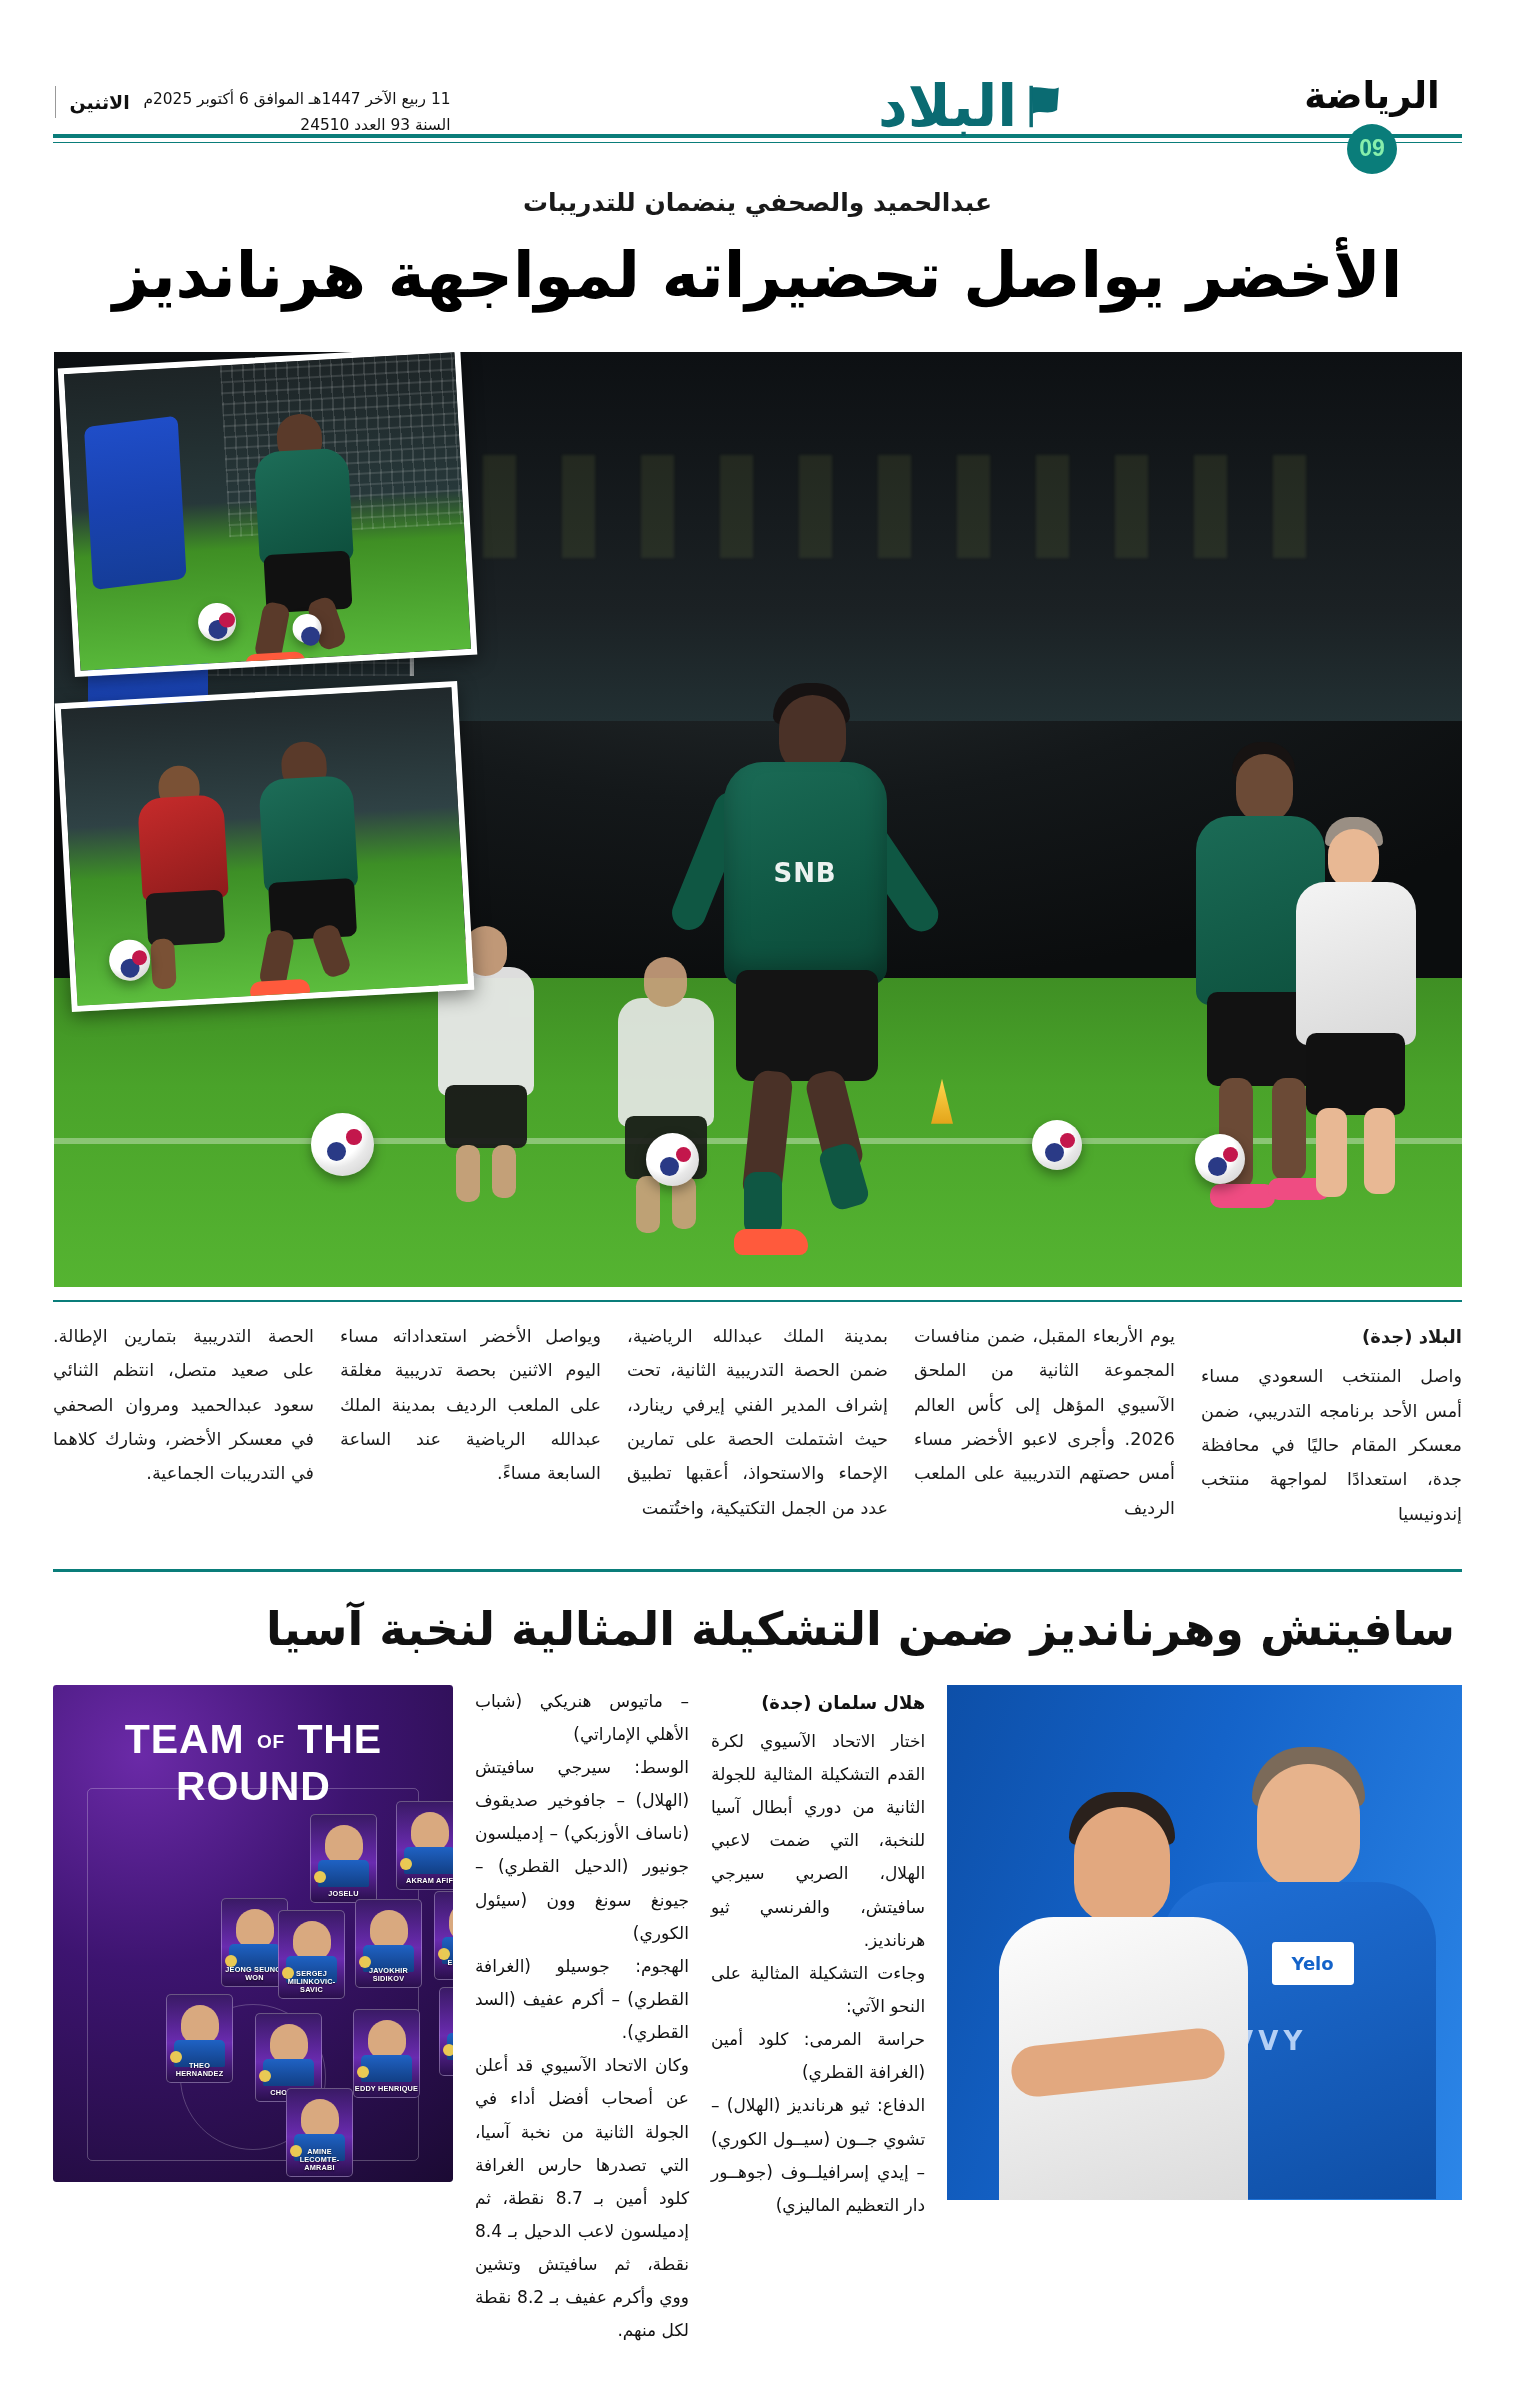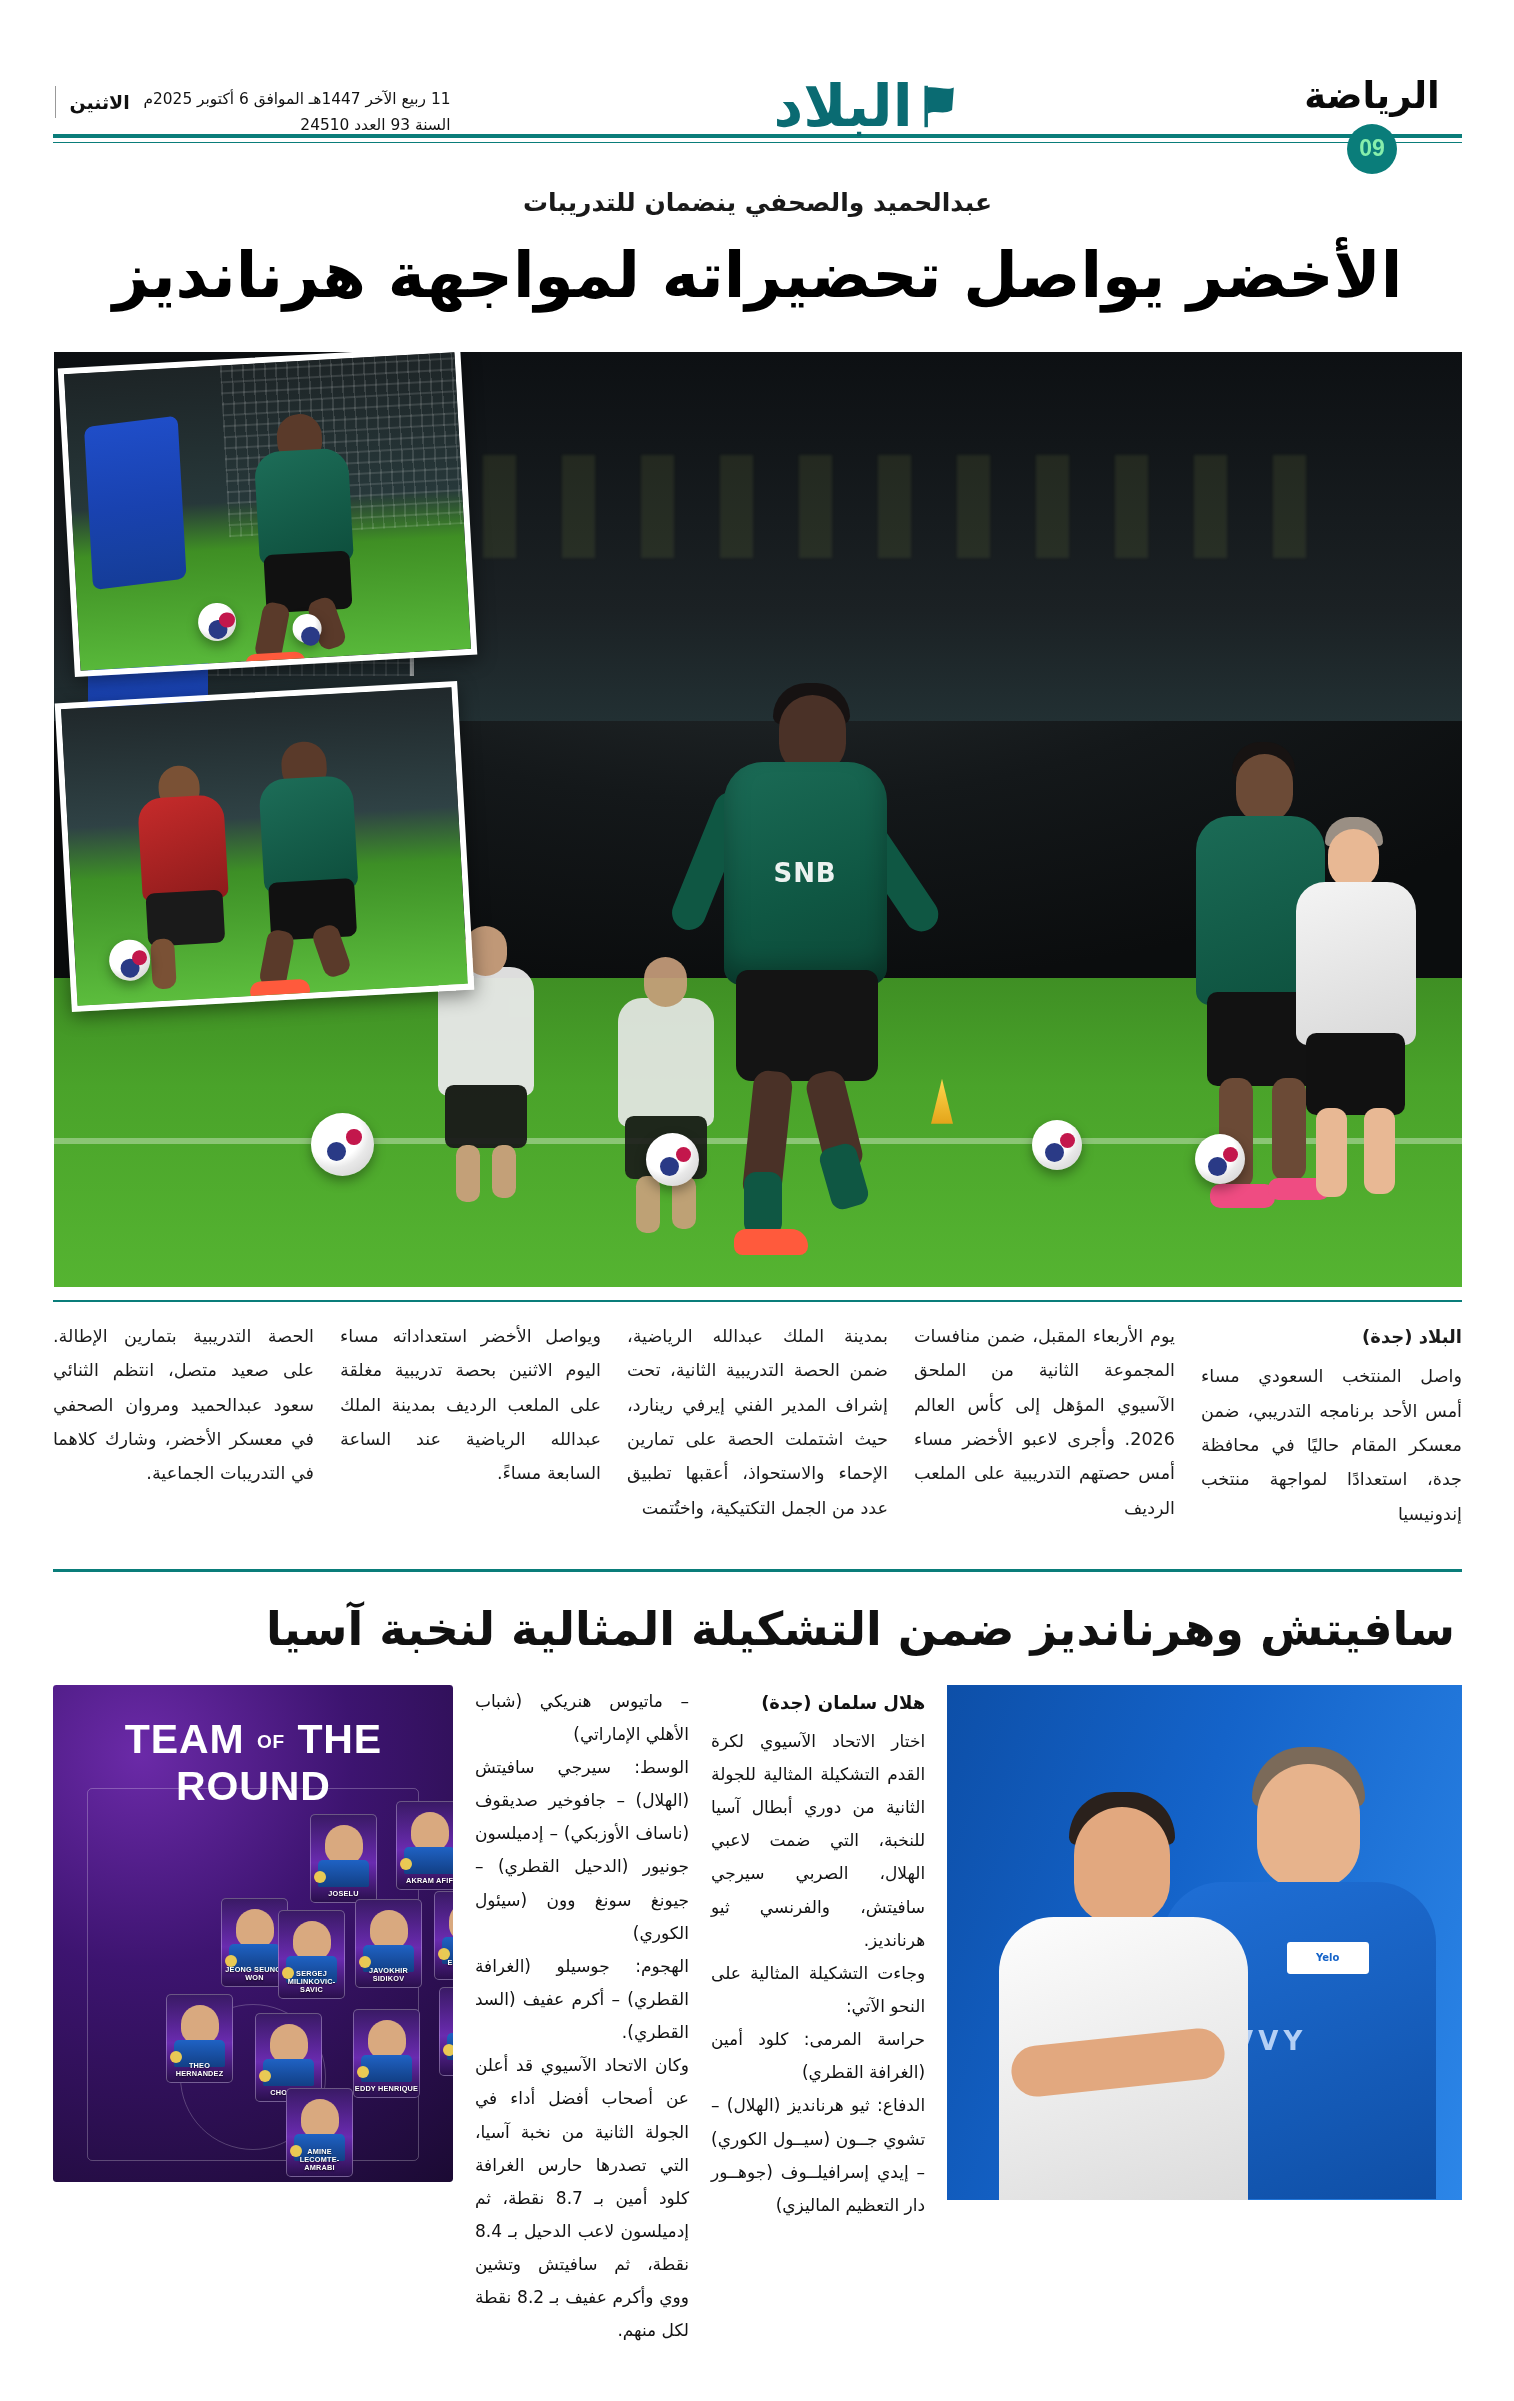--- a/index.html
+++ b/index.html
@@ -19,21 +19,21 @@
   .section-tag { text-align: center; width: 180px; }
   .section-tag .name {
     font-size: 37px; font-weight: bold; color: #0a0a0a; letter-spacing: 0;
   }
   .page-badge {
     margin: 6.9px auto 0; width: 50px; height: 50px; border-radius: 50%;
     background: #0a7d7a; color: #86efac; font-size: 23px; font-weight: bold;
     display: flex; align-items: center; justify-content: center;
     font-family: "Liberation Sans", sans-serif;
   }
-  .logo-wrap { flex: 0 0 auto; text-align: center; margin-top: 3.4px; width: 395px; }
+  .logo-wrap { flex: 0 0 auto; text-align: right; margin-top: 3.4px; width: 395px; }
   .logo-box {
     display: inline-flex; align-items: center; justify-content: center;
     gap: 8.6px;
   }
   .logo-flag {
     width: 38px; height: 45px; position: relative; display: inline-block;
   }
   .logo-flag svg { display: block; }
   .logo-text {
     font-size: 58px; font-weight: bold; color: #0a6b72; line-height: 1;
@@ -317,22 +317,22 @@
     position:absolute; right:-8.6px; bottom:0; width:343px; height:515px;
   }
   .spb-shirt{
     position:absolute; left:34px; top:197px; width:274px; height:317px;
     background:linear-gradient(160deg,#1f6fd6,#0f4fa6);
     border-radius:60px 60px 0 0;
   }
   .spb-head{ position:absolute; left:129px; top:79px; width:103px; height:125px; background:#e7b38c; border-radius:51px 51px 45px 45px;}
   .spb-hair{ position:absolute; left:124px; top:62px; width:113px; height:60px; background:#7b6a59; border-radius:57px 57px 10.3px 10.3px;}
   .spb-logo{
-    position:absolute; left:159px; top:257px; width:82px; height:32px;
-    background:#fff; color:#1463c9; font-size:10px; font-weight:bold;
+    position:absolute; left:144px; top:257px; width:82px; height:43px;
+    background:#fff; color:#1463c9; font-size:18px; font-weight:bold;
     display:flex; align-items:center; justify-content:center; border-radius:3.4px;
     direction:ltr;
   }
   .spb-txt{
     position:absolute; left:82px; top:341px; right:34px; color:#cfe3ff; font-size:26px;
     font-weight:bold; letter-spacing:5.1px; direction:ltr; opacity:.85;
   }
   .s2-player-white{
     position:absolute; right:197px; bottom:0; width:292px; height:446px;
   }

